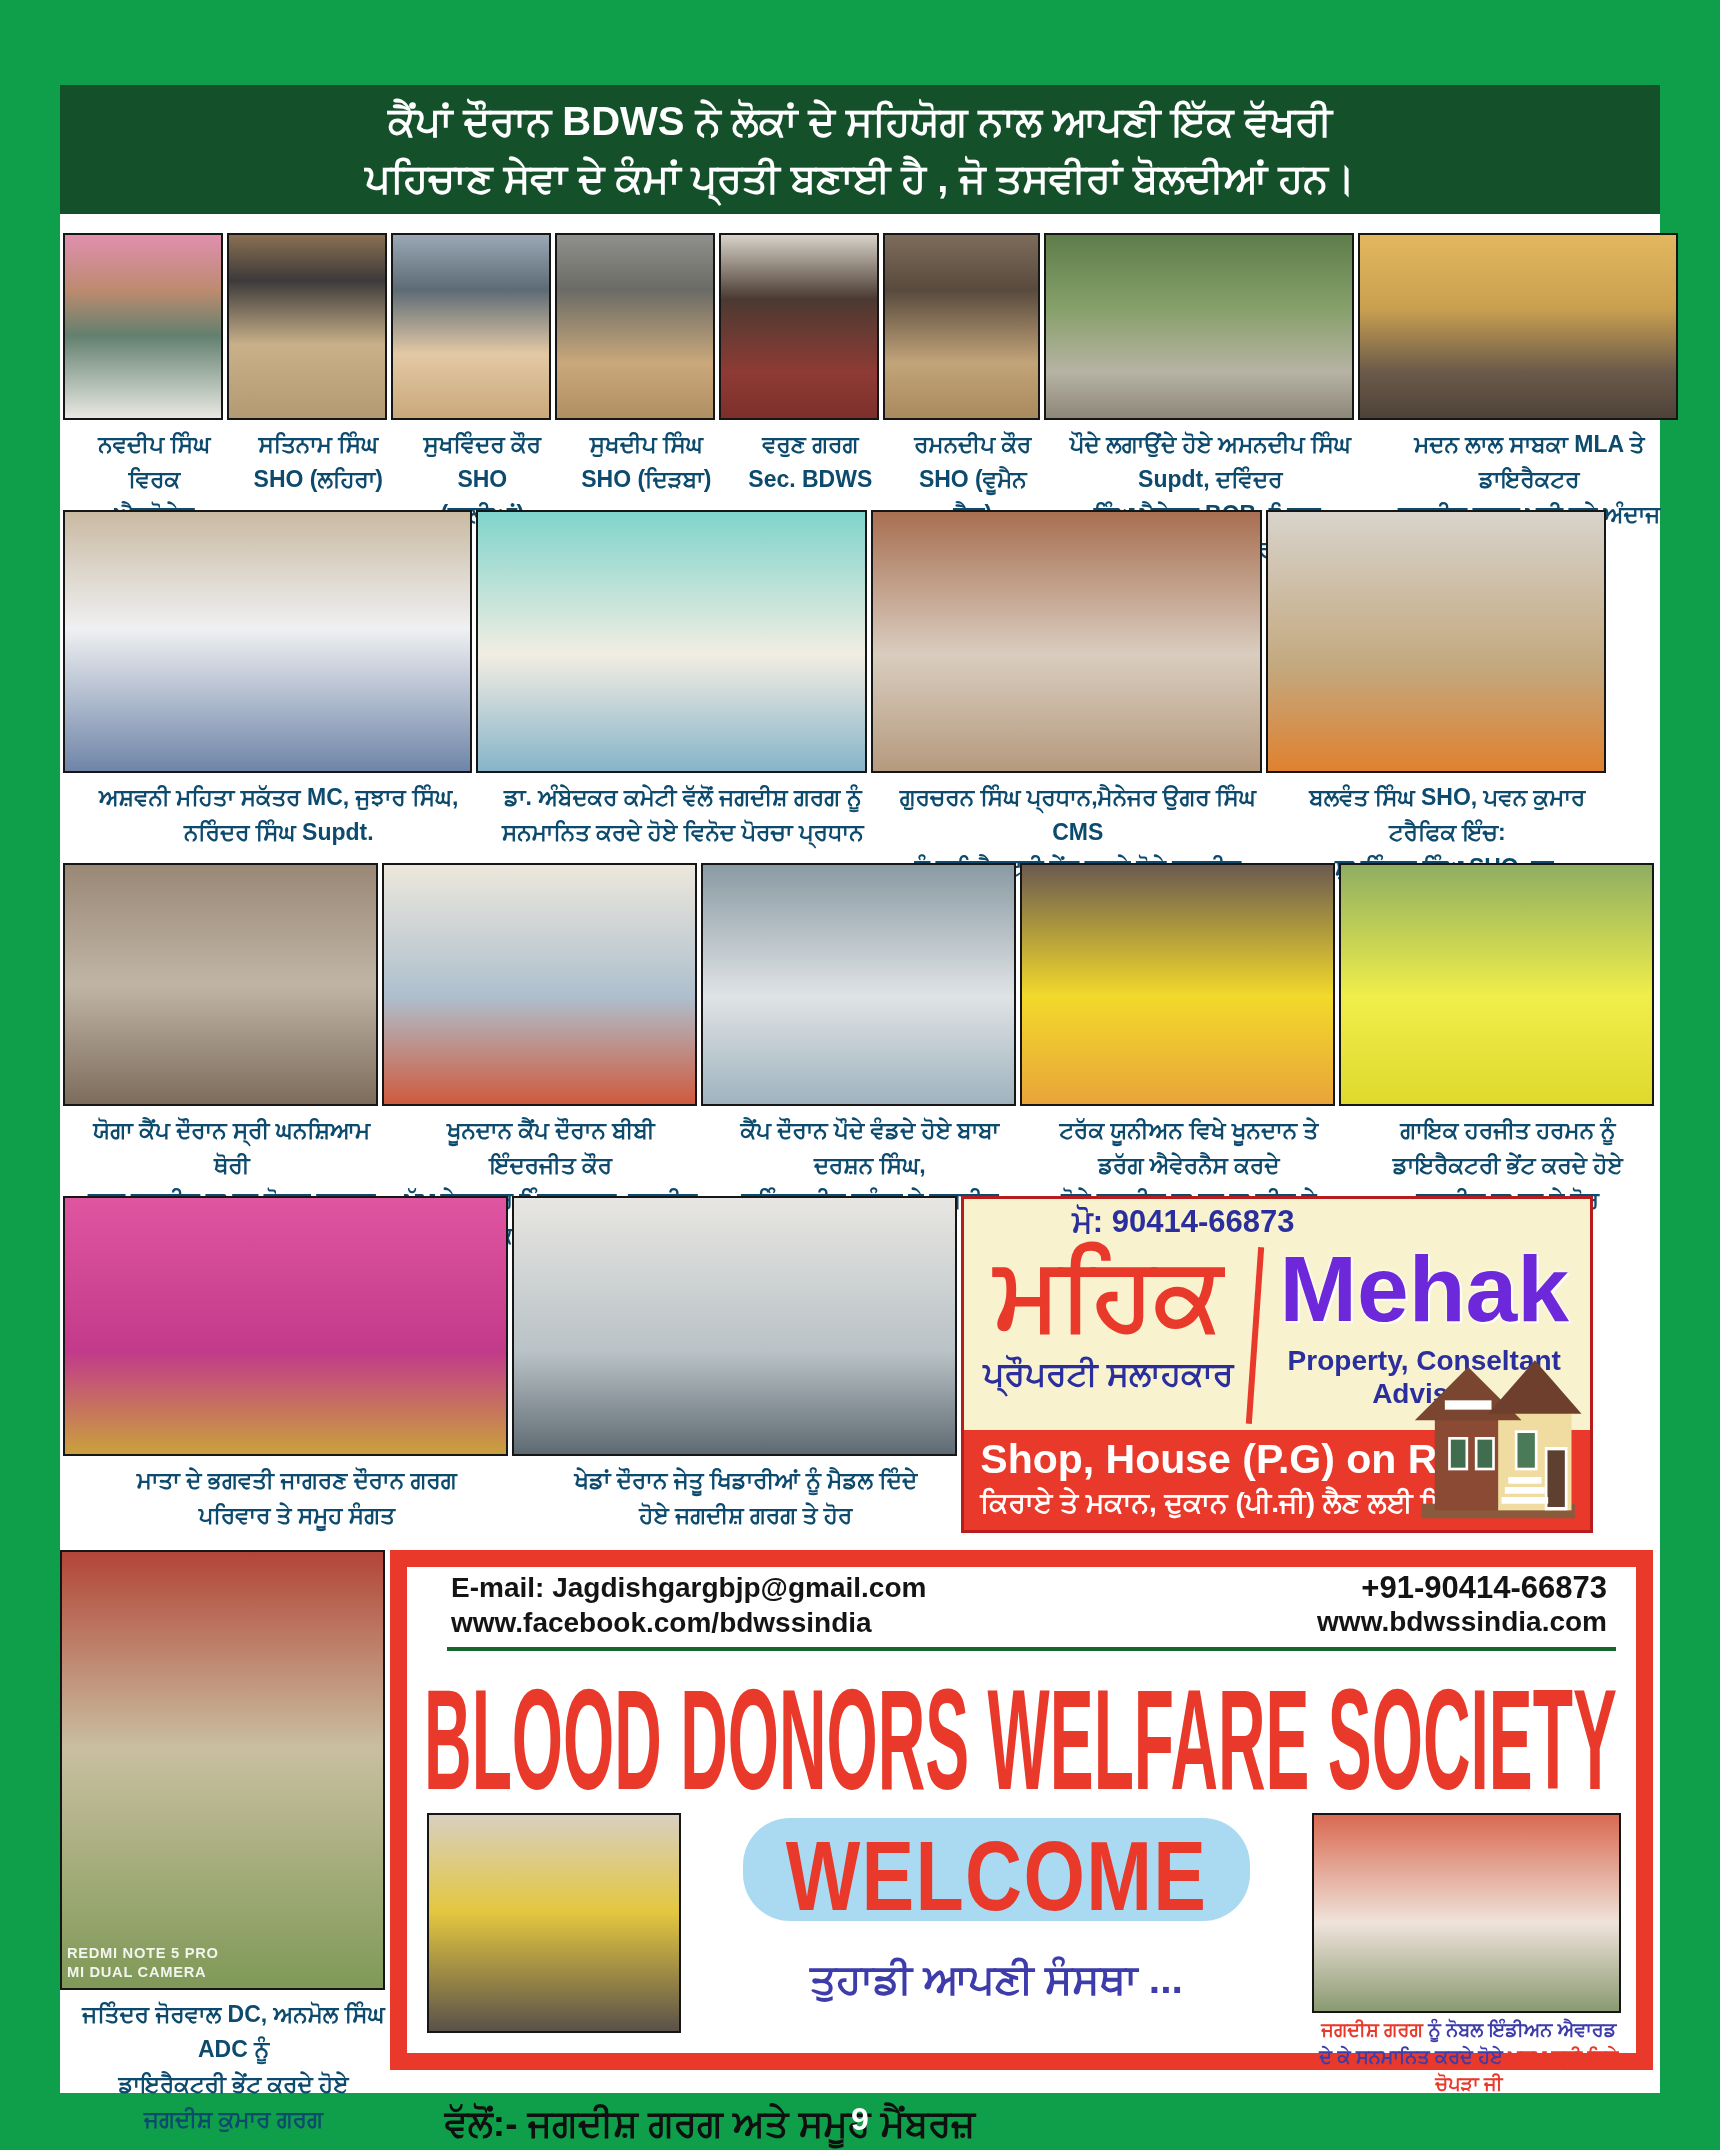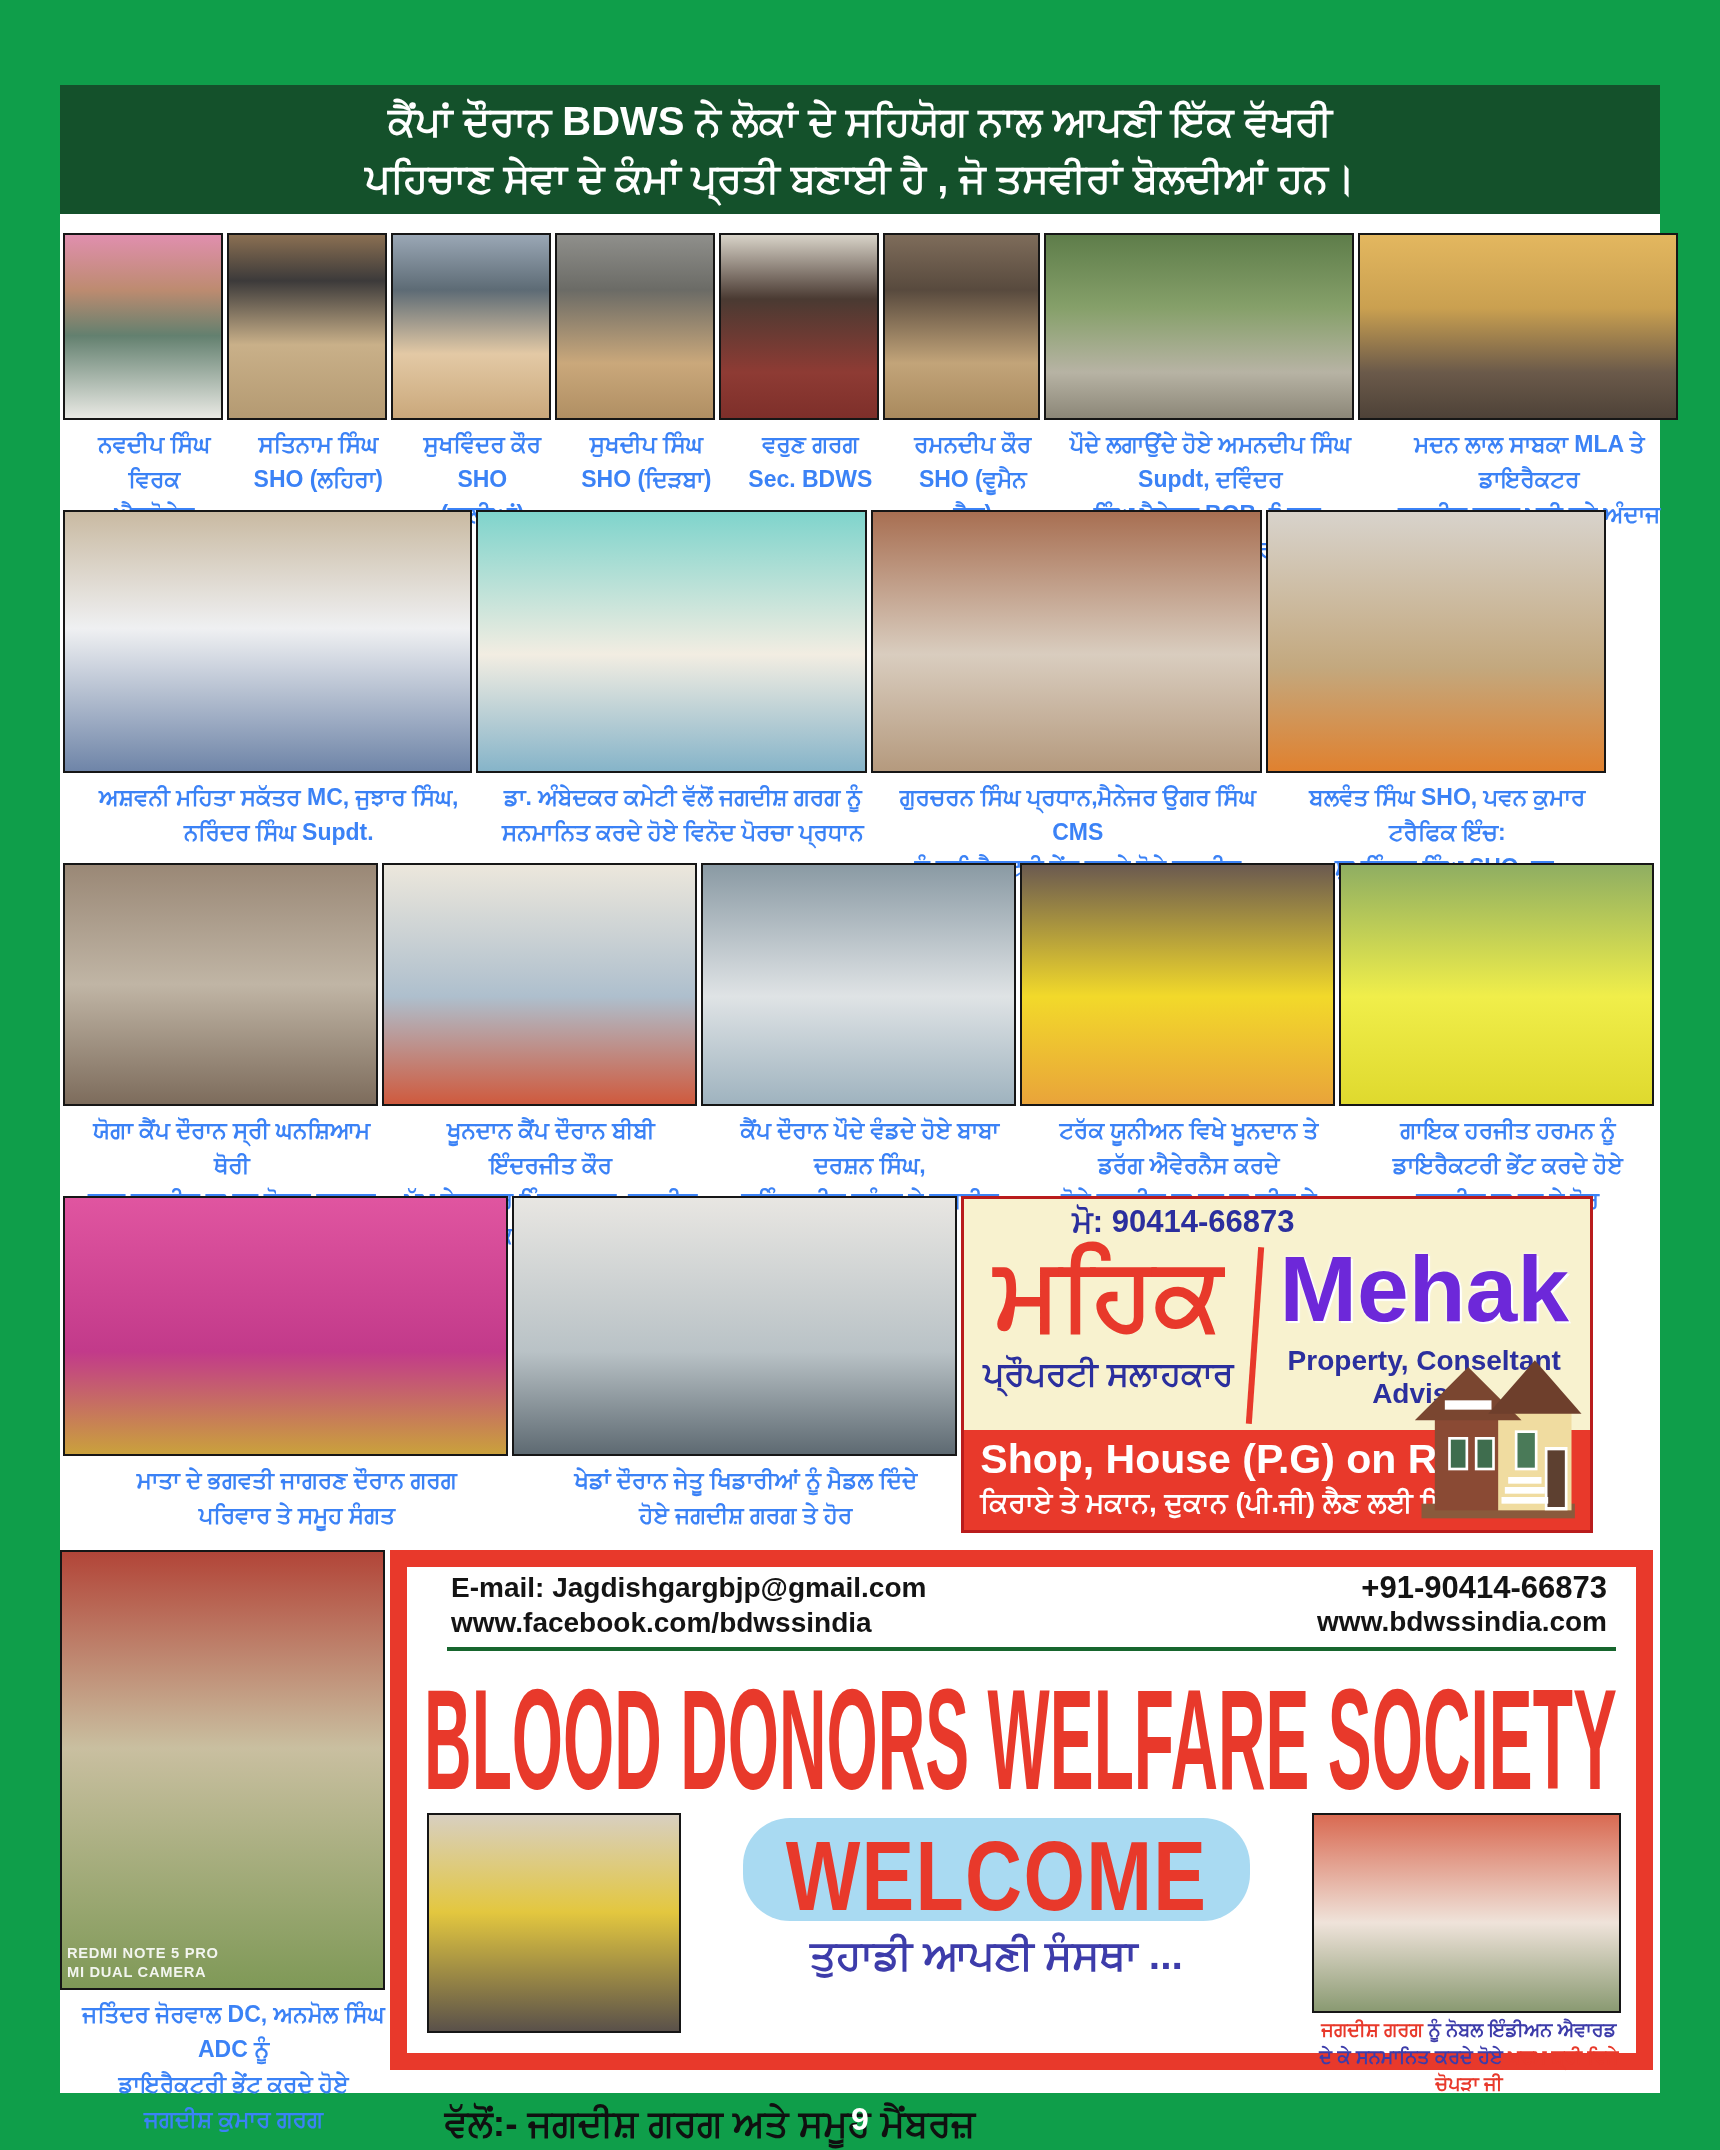--- a/index.html
+++ b/index.html
@@ -9,21 +9,21 @@
 
   
   .header-band{position:absolute;left:0;top:0;width:1600px;height:129px;background:#14512b;
     display:flex;flex-direction:column;justify-content:center;align-items:center;}
   .header-band div{color:#ffffff;font-weight:bold;font-size:40px;line-height:57px;white-space:nowrap;}
 
   
   .prow{position:absolute;display:flex;gap:4px;left:3.3px;}
   .cell{display:flex;flex-direction:column;}
   .photo{border:2px solid #161616;box-sizing:border-box;width:100%;}
-  .cap{text-align:center;font-weight:bold;color:#3b82f6;font-size:23px;line-height:35px;padding-top:6.7px;margin-left:22px;}
+  .cap{text-align:center;font-weight:bold;color:#0c4a6e;font-size:23px;line-height:35px;padding-top:6.7px;margin-left:22px;}
   .r1 .photo{height:187px;}
   .r2 .photo{height:263px;}
   .r3 .photo{height:243px;}
   .r4 .photo{height:260px;}
 
   
   .p11{background:linear-gradient(180deg,#e08fae 0%,#bd8b70 30%,#63806f 55%,#e9e9e4 100%);}
   .p12{background:linear-gradient(180deg,#8a6f52 0%,#3c3a3a 25%,#c9b089 60%,#b49a72 100%);}
   .p13{background:linear-gradient(180deg,#9aa7b5 0%,#5d6b75 30%,#e3c9a5 65%,#caa87b 100%);}
   .p14{background:linear-gradient(180deg,#8f8f8b 0%,#6b6b66 30%,#caa87b 70%,#b08f63 100%);}
@@ -83,21 +83,21 @@
   .greenrule{height:4.7px;background:#17662e;margin:6.7px 20px 2.7px 40px;}
   .btitle{display:block;margin:1.3px 8px 0 8px;}
   .bmid{display:grid;grid-template-columns:263px 1fr 313px;column-gap:9.3px;padding:0 10.7px;}
   .bphoto{border:2px solid #161616;box-sizing:border-box;}
   .bphoto.l{height:220px;margin-left:9.3px;}
   .bphoto.r{height:200px;margin-right:4px;}
   .bcenter{text-align:center;}
   .wpill{display:inline-block;background:#a9daf2;border-radius:47px;padding:17.3px 43px 6.7px 43px;margin-top:5.3px;}
   .wtext{color:#e8392b;font-weight:bold;font-size:79px;line-height:79px;letter-spacing:1.3px;
     display:inline-block;transform:scaleY(1.25);}
-  .tagline{color:#3d3caa;font-weight:bold;font-size:41px;margin-top:11px;}
+  .tagline{color:#3d3caa;font-weight:bold;font-size:41px;margin-top:35px;}
   .byline{color:#101010;font-weight:bold;font-size:37px;padding:6.7px 0 0 27px;grid-column:1 / span 2;white-space:nowrap;}
   .rcap{font-weight:bold;font-size:19.3px;line-height:27px;text-align:center;margin-top:2.7px;}
   .rcap .rd{color:#e8392b;}
   .rcap .bl{color:#3d3caa;}
 
   .page-num{position:absolute;left:0;top:2101px;width:1720px;text-align:center;color:#ffffff;
     font-size:32px;font-weight:bold;}
 </style>
 </head>
 <body>

